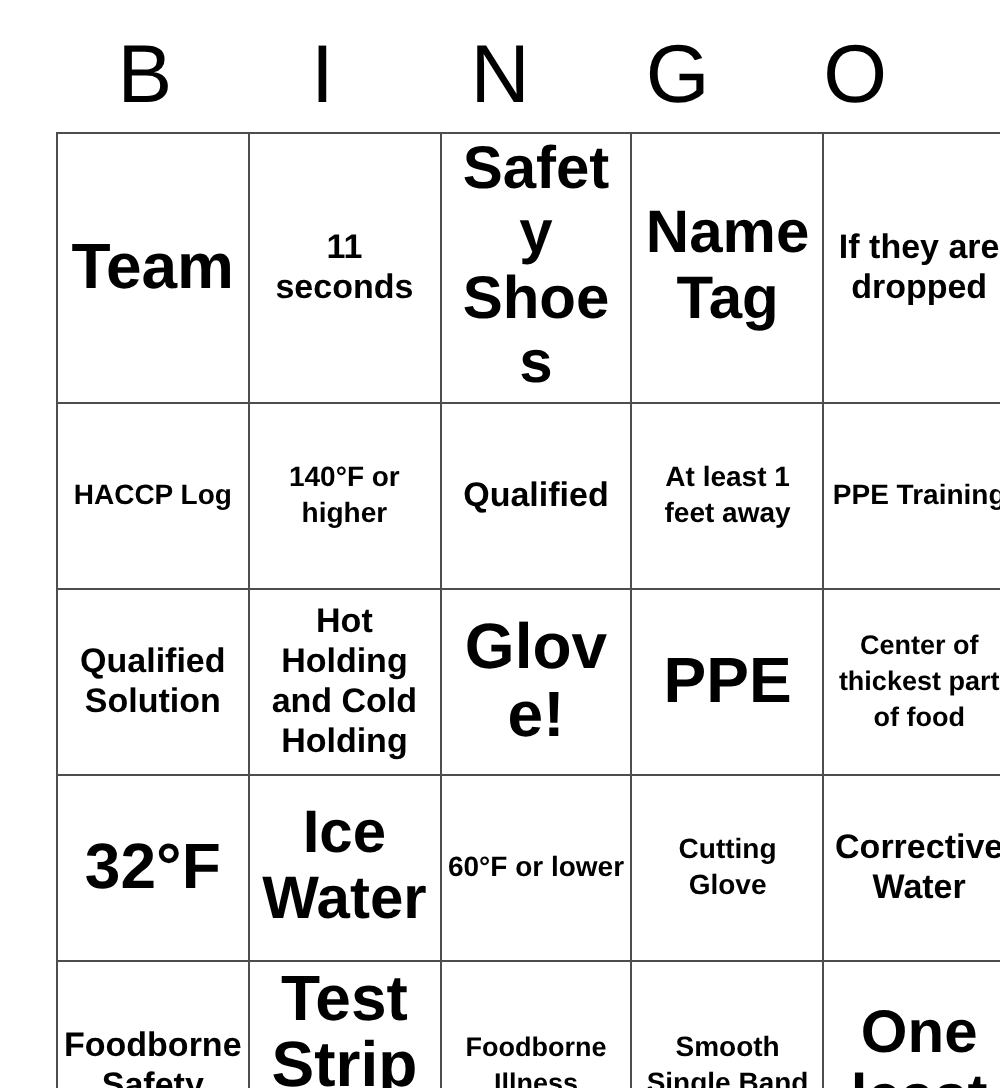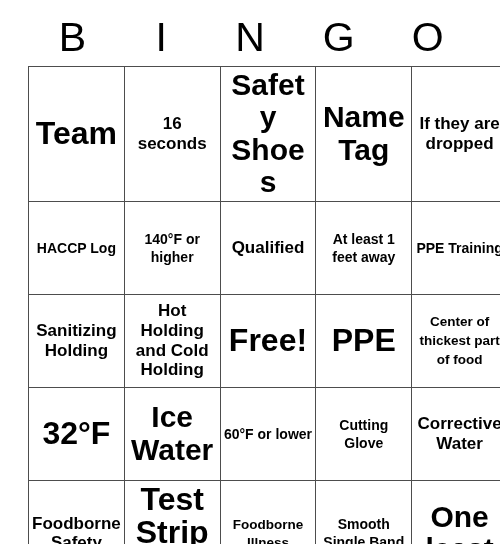--- a/index.html
+++ b/index.html
@@ -76,36 +76,36 @@
     <div class="header-cell">I</div>
     <div class="header-cell">N</div>
     <div class="header-cell">G</div>
     <div class="header-cell">O</div>
   </div>
 
   <table class="grid">
     <tbody>
       <tr>
         <td><span class="fs-xl">Team</span></td>
-        <td><span class="fs-sm">16 seconds</span></td>
+        <td><span class="fs-sm">11 seconds</span></td>
         <td><span class="fs-lg">Safety Shoes</span></td>
         <td><span class="fs-lg">Name Tag</span></td>
         <td><span class="fs-sm">If they are dropped</span></td>
       </tr>
       <tr>
         <td><span class="fs-md">HACCP Log</span></td>
         <td><span class="fs-md">140°F or higher</span></td>
         <td><span class="fs-sm">Qualified</span></td>
         <td><span class="fs-md">At least 1 feet away</span></td>
         <td><span class="fs-md">PPE Training</span></td>
       </tr>
       <tr>
-        <td><span class="fs-sm">Sanitizing Holding</span></td>
+        <td><span class="fs-sm">Qualified Solution</span></td>
         <td><span class="fs-sm">Hot Holding and Cold Holding</span></td>
-        <td><span class="fs-xl">Free!</span></td>
+        <td><span class="fs-xl">Glove!</span></td>
         <td><span class="fs-xl">PPE</span></td>
         <td><span class="fs-xs">Center of thickest part of food</span></td>
       </tr>
       <tr>
         <td><span class="fs-xl">32°F</span></td>
         <td><span class="fs-lg">Ice Water</span></td>
         <td><span class="fs-md">60°F or lower</span></td>
         <td><span class="fs-md">Cutting Glove</span></td>
         <td><span class="fs-sm">Corrective Water</span></td>
       </tr>

